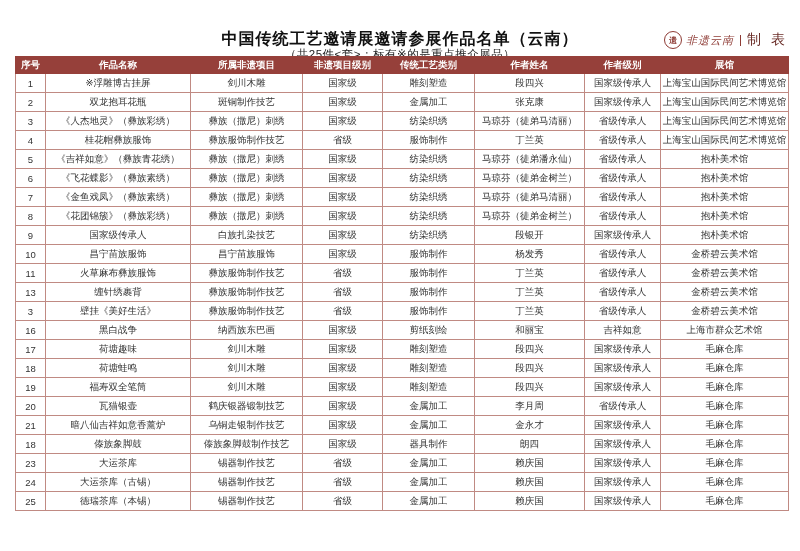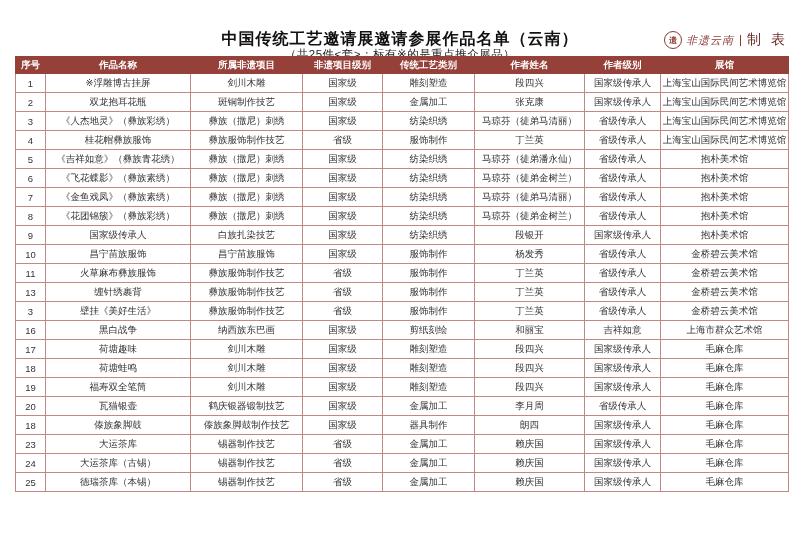--- a/index.html
+++ b/index.html
@@ -285,20 +285,30 @@
           <td>20</td>
           <td>瓦猫银壶</td>
           <td>鹤庆银器锻制技艺</td>
           <td>国家级</td>
           <td>金属加工</td>
           <td>李月周</td>
           <td>省级传承人</td>
           <td>毛麻仓库</td>
         </tr>
         <tr>
+          <td>21</td>
+          <td>暗八仙吉祥如意香薰炉</td>
+          <td>乌铜走银制作技艺</td>
+          <td>国家级</td>
+          <td>金属加工</td>
+          <td>金永才</td>
+          <td>国家级传承人</td>
+          <td>毛麻仓库</td>
+        </tr>
+        <tr>
           <td>18</td>
           <td>傣族象脚鼓</td>
           <td>傣族象脚鼓制作技艺</td>
           <td>国家级</td>
           <td>器具制作</td>
           <td>朗四</td>
           <td>国家级传承人</td>
           <td>毛麻仓库</td>
         </tr>
         <tr>

